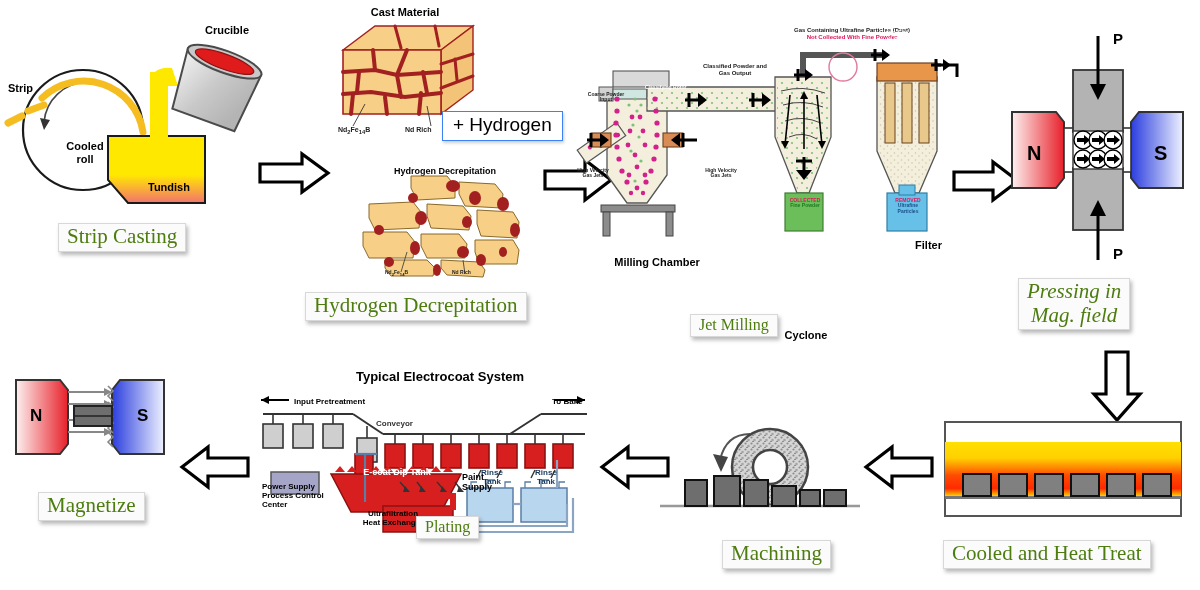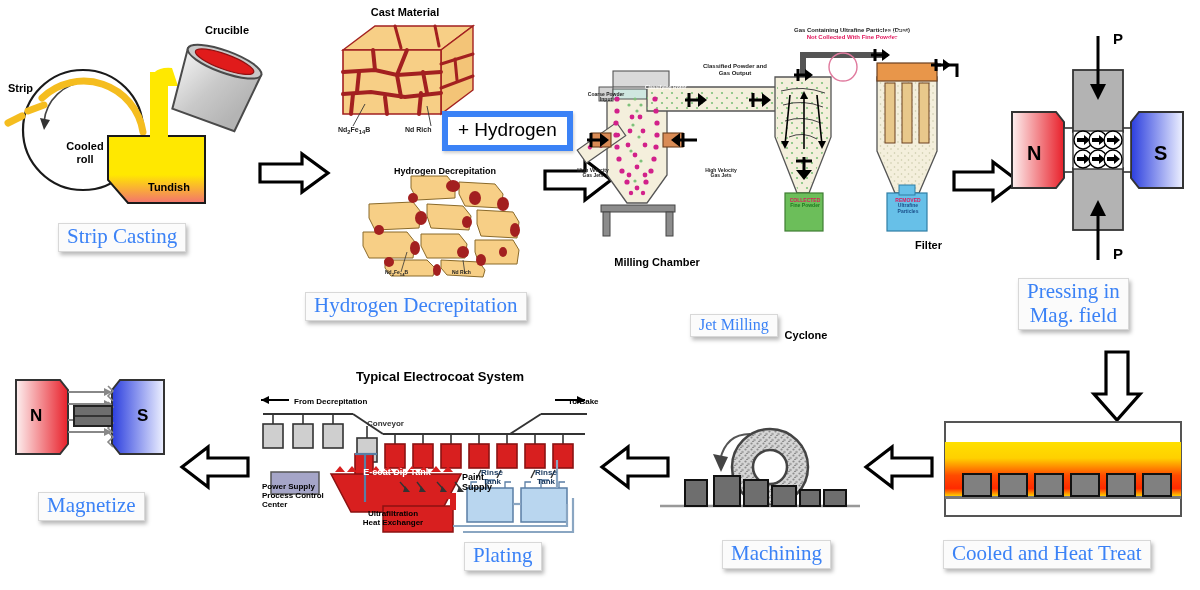--- a/index.html
+++ b/index.html
@@ -2,21 +2,21 @@
 <html><head>
 <meta charset="utf-8">
 <style>
   html,body{margin:0;padding:0;background:#ffffff;}
   body{width:1200px;height:590px;position:relative;overflow:hidden;
        font-family:"Liberation Sans",sans-serif;color:#000;}
   .abs{position:absolute;}
   .step-label{
     position:absolute;background:#fbfbfb;border:1px solid #d8d8d8;
     box-shadow:2px 3px 4px rgba(0,0,0,.28);
-    font-family:"Liberation Serif",serif;color:#3b82f6;
+    font-family:"Liberation Serif",serif;color:#4d7c0f;
     padding:1px 8px 2px 8px;line-height:1.12;white-space:nowrap;
   }
   .tiny{font-size:5px;line-height:1.05;font-weight:bold;color:#222;}
   .tiny6{font-size:6px;line-height:1.1;font-weight:bold;color:#222;}
   .tiny7{font-size:7px;line-height:1.1;font-weight:bold;color:#222;}
   .b8{font-size:8px;font-weight:bold;line-height:1.12;}
   .b9{font-size:9px;font-weight:bold;line-height:1.12;}
   .b11{font-size:11px;font-weight:bold;line-height:1.15;}
   .ctr{text-align:center;}
   svg{display:block;overflow:visible;}
@@ -123,21 +123,21 @@
     </g>
   </svg>
 </div>
 <div class="abs tiny7" style="left:338px;top:126px;">
   <span>Nd<sub>2</sub>Fe<sub>14</sub>B</span>
 </div>
 <div class="abs tiny7" style="left:405px;top:126px;">
   <span>Nd Rich</span>
 </div>
 
-<div class="abs" style="left:442px;top:111px;border:6px solid #3b82f6;background:#fff;padding:2px 10px 4px 10px;box-shadow:1px 2px 3px rgba(0,0,0,.2);">
+<div class="abs" style="left:442px;top:111px;border:1px solid #3b82f6;background:#fff;padding:2px 10px 4px 10px;box-shadow:1px 2px 3px rgba(0,0,0,.2);">
   <span style="font-size:19px;">+ Hydrogen</span>
 </div>
 
 <div class="abs ctr" style="left:355px;top:160px;width:180px;">
   <span class="b9">Hydrogen Decrepitation</span>
 </div>
 <div class="abs noevt" style="left:355px;top:174px;width:180px;height:105px;">
   <svg width="180" height="105" viewBox="0 0 180 105">
     <g stroke="#8a6a2a" stroke-width="1" fill="#f7cf86">
       <path d="M 56 2 L 92 2 L 100 12 L 100 24 L 62 26 L 56 14 Z"></path>
@@ -448,21 +448,21 @@
 </div>
 <div class="abs" style="left:1154px;top:142px;">
   <span style="font-size:20px;font-weight:bold;">S</span>
 </div>
 <div class="abs" style="left:1113px;top:30px;">
   <span class="b11" style="font-size:15px;">P</span>
 </div>
 <div class="abs" style="left:1113px;top:245px;">
   <span class="b11" style="font-size:15px;">P</span>
 </div>
-<div class="step-label ctr" style="left:1018px;top:278px;font-size:21px;">
+<div class="step-label ctr" style="left:1018px;top:278px;font-size:21px;font-style:italic;">
   <div>Pressing in</div>
   <div>Mag. field</div>
 </div>
 
 <div class="abs noevt" style="left:1092px;top:350px;">
   <svg width="52" height="72" viewBox="0 0 52 72">
     <path d="M 14 2 L 36 2 L 36 44 L 48 44 L 25 70 L 2 44 L 14 44 Z" fill="#fff" stroke="#000" stroke-width="3.2"></path>
   </svg>
 </div>
 
@@ -652,26 +652,26 @@
       <path d="M 302 102 L 302 74"></path>
     </g>
 
     <g stroke="#5a7ea5" stroke-width="2.2" fill="none">
       <path d="M 110 68 L 110 116"></path>
       <path d="M 100 68 L 122 68"></path>
     </g>
   </svg>
 </div>
 <div class="abs b8" style="left:294px;top:398px;">
-  <span>From Decrepitation</span>
-</div>
-<div class="abs b8" style="left:367px;top:420px;color:#333;">
+  <span>Input Pretreatment</span>
+</div>
+<div class="abs b8" style="left:376px;top:420px;color:#333;">
   <span>Conveyor</span>
 </div>
-<div class="abs b8" style="left:552px;top:398px;margin-left:16px;">
+<div class="abs b8" style="left:552px;top:398px;">
   <span>To Bake</span>
 </div>
 <div class="abs b9 ctr" style="left:342px;top:467px;width:110px;color:#fff;">
   <span>E-coat Dip Tank</span>
 </div>
 <div class="abs b8" style="left:262px;top:483px;">
   <div>Power Supply</div>
   <div>Process Control</div>
   <div>Center</div>
 </div>
@@ -684,21 +684,21 @@
   <div>Tank</div>
 </div>
 <div class="abs b8 ctr" style="left:524px;top:469px;width:44px;color:#16365c;">
   <div>Rinse</div>
   <div>Tank</div>
 </div>
 <div class="abs b8 ctr" style="left:338px;top:510px;width:110px;">
   <div>Ultrafiltration</div>
   <div>Heat Exchanger</div>
 </div>
-<div class="step-label" style="left:416px;top:542px;font-size:21px;margin-left:48px;">
+<div class="step-label" style="left:416px;top:516px;font-size:16px;">
   <span>Plating</span>
 </div>
 
 <div class="abs noevt" style="left:178px;top:445px;">
   <svg width="72" height="44" viewBox="0 0 72 44">
     <path d="M 70 13 L 30 13 L 30 2 L 4 22 L 30 42 L 30 31 L 70 31 Z" fill="#fff" stroke="#000" stroke-width="3.2"></path>
   </svg>
 </div>
 
 <div class="abs noevt" style="left:10px;top:372px;width:195px;height:110px;">

